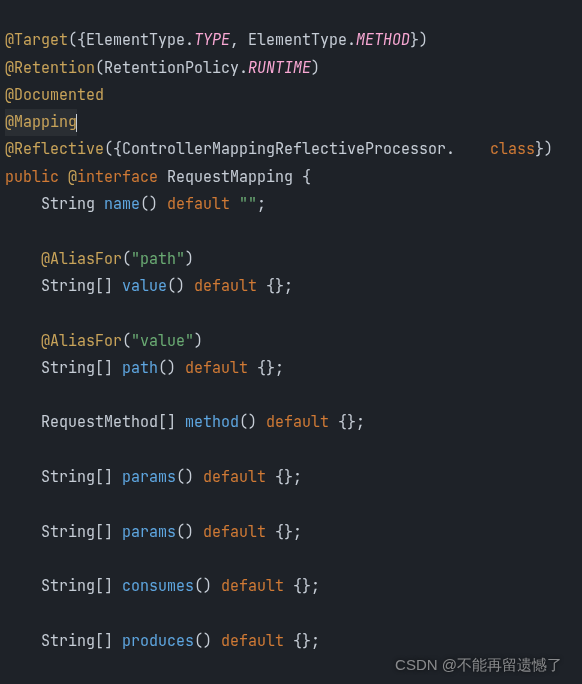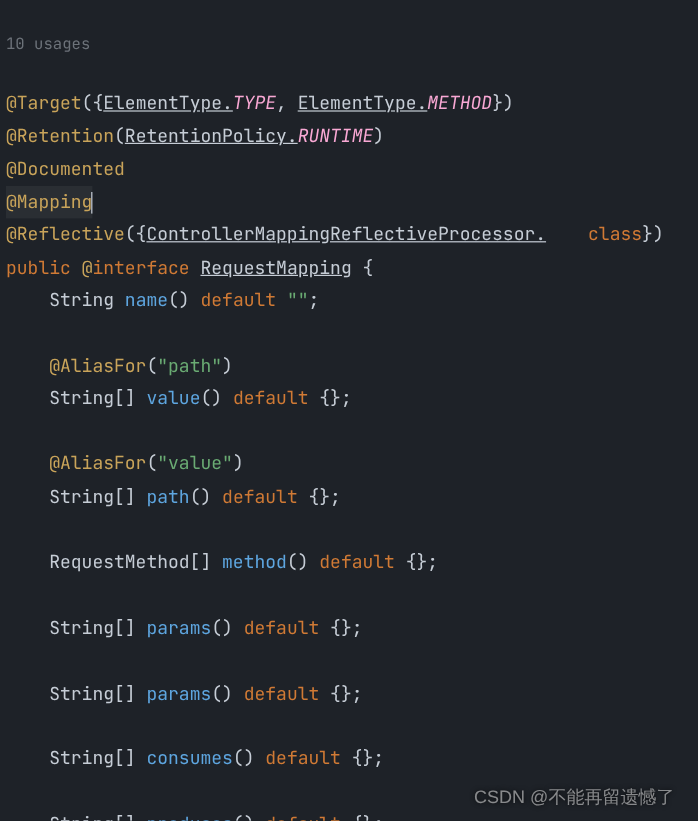--- a/index.html
+++ b/index.html
@@ -23,21 +23,21 @@
     color: #6c7279;
     font-size: 13px;
     display: block;
     line-height: 1.2;
     padding-top: 2px;
     padding-bottom: 1px;
   }
   .kw     { color: #d07a35; }  
   .ann    { color: #c9a45a; }  
   .ann2   { color: #d07a35; }  
-  .id     { color: #c6cdd6; text-decoration: underline; }
+  .id     { color: #c6cdd6; }
   .type   { color: #c6cdd6; }
   .enum-c { color: #f9a8d4; font-style: italic; } 
   .cls    { color: #d07a35; margin-left: 35px; }  
   .method { color: #5ea6e0; }  
   .def    { color: #d07a35; }  
   .str    { color: #6aab73; }  
   .punct  { color: #c6cdd6; }
   .caret-line {
     background: rgba(255,255,255,0.055);
     display: inline-block;
@@ -59,21 +59,20 @@
     font-family: sans-serif;
     font-size: 15px;
     text-shadow: 0 0 4px rgba(0,0,0,0.8);
     pointer-events: none;
   }
 </style>
 </head>
 <body>
 
 <div class="code-area">
-<span class="hint">10 usages</span>
 <span><span class="ann">@Target</span><span class="punct">({</span><span class="id">ElementType.</span><span class="enum-c">TYPE</span><span class="punct">, </span><span class="id">ElementType.</span><span class="enum-c">METHOD</span><span class="punct">})</span></span>
 <span><span class="ann">@Retention</span><span class="punct">(</span><span class="id">RetentionPolicy.</span><span class="enum-c">RUNTIME</span><span class="punct">)</span></span>
 <span><span class="ann">@Documented</span></span>
 <span><span class="caret-line"><span class="ann">@Mapping</span></span><span class="caret"></span></span>
 <span><span class="ann">@Reflective</span><span class="punct">({</span><span class="id">ControllerMappingReflectiveProcessor.</span><span class="cls">class</span><span class="punct">})</span></span>
 <span><span class="kw">public</span> <span class="ann">@</span><span class="ann2">interface</span> <span class="id">RequestMapping</span><span class="punct"> {</span></span>
 <span><span>    </span><span class="type">String </span><span class="method">name</span><span class="punct">() </span><span class="def">default</span><span> </span><span class="str">""</span><span class="punct">;</span></span>
 <span></span>
 <span><span>    </span><span class="ann">@AliasFor</span><span class="punct">(</span><span class="str">"path"</span><span class="punct">)</span></span>
 <span><span>    </span><span class="type">String[] </span><span class="method">value</span><span class="punct">() </span><span class="def">default</span><span class="punct"> {};</span></span>

